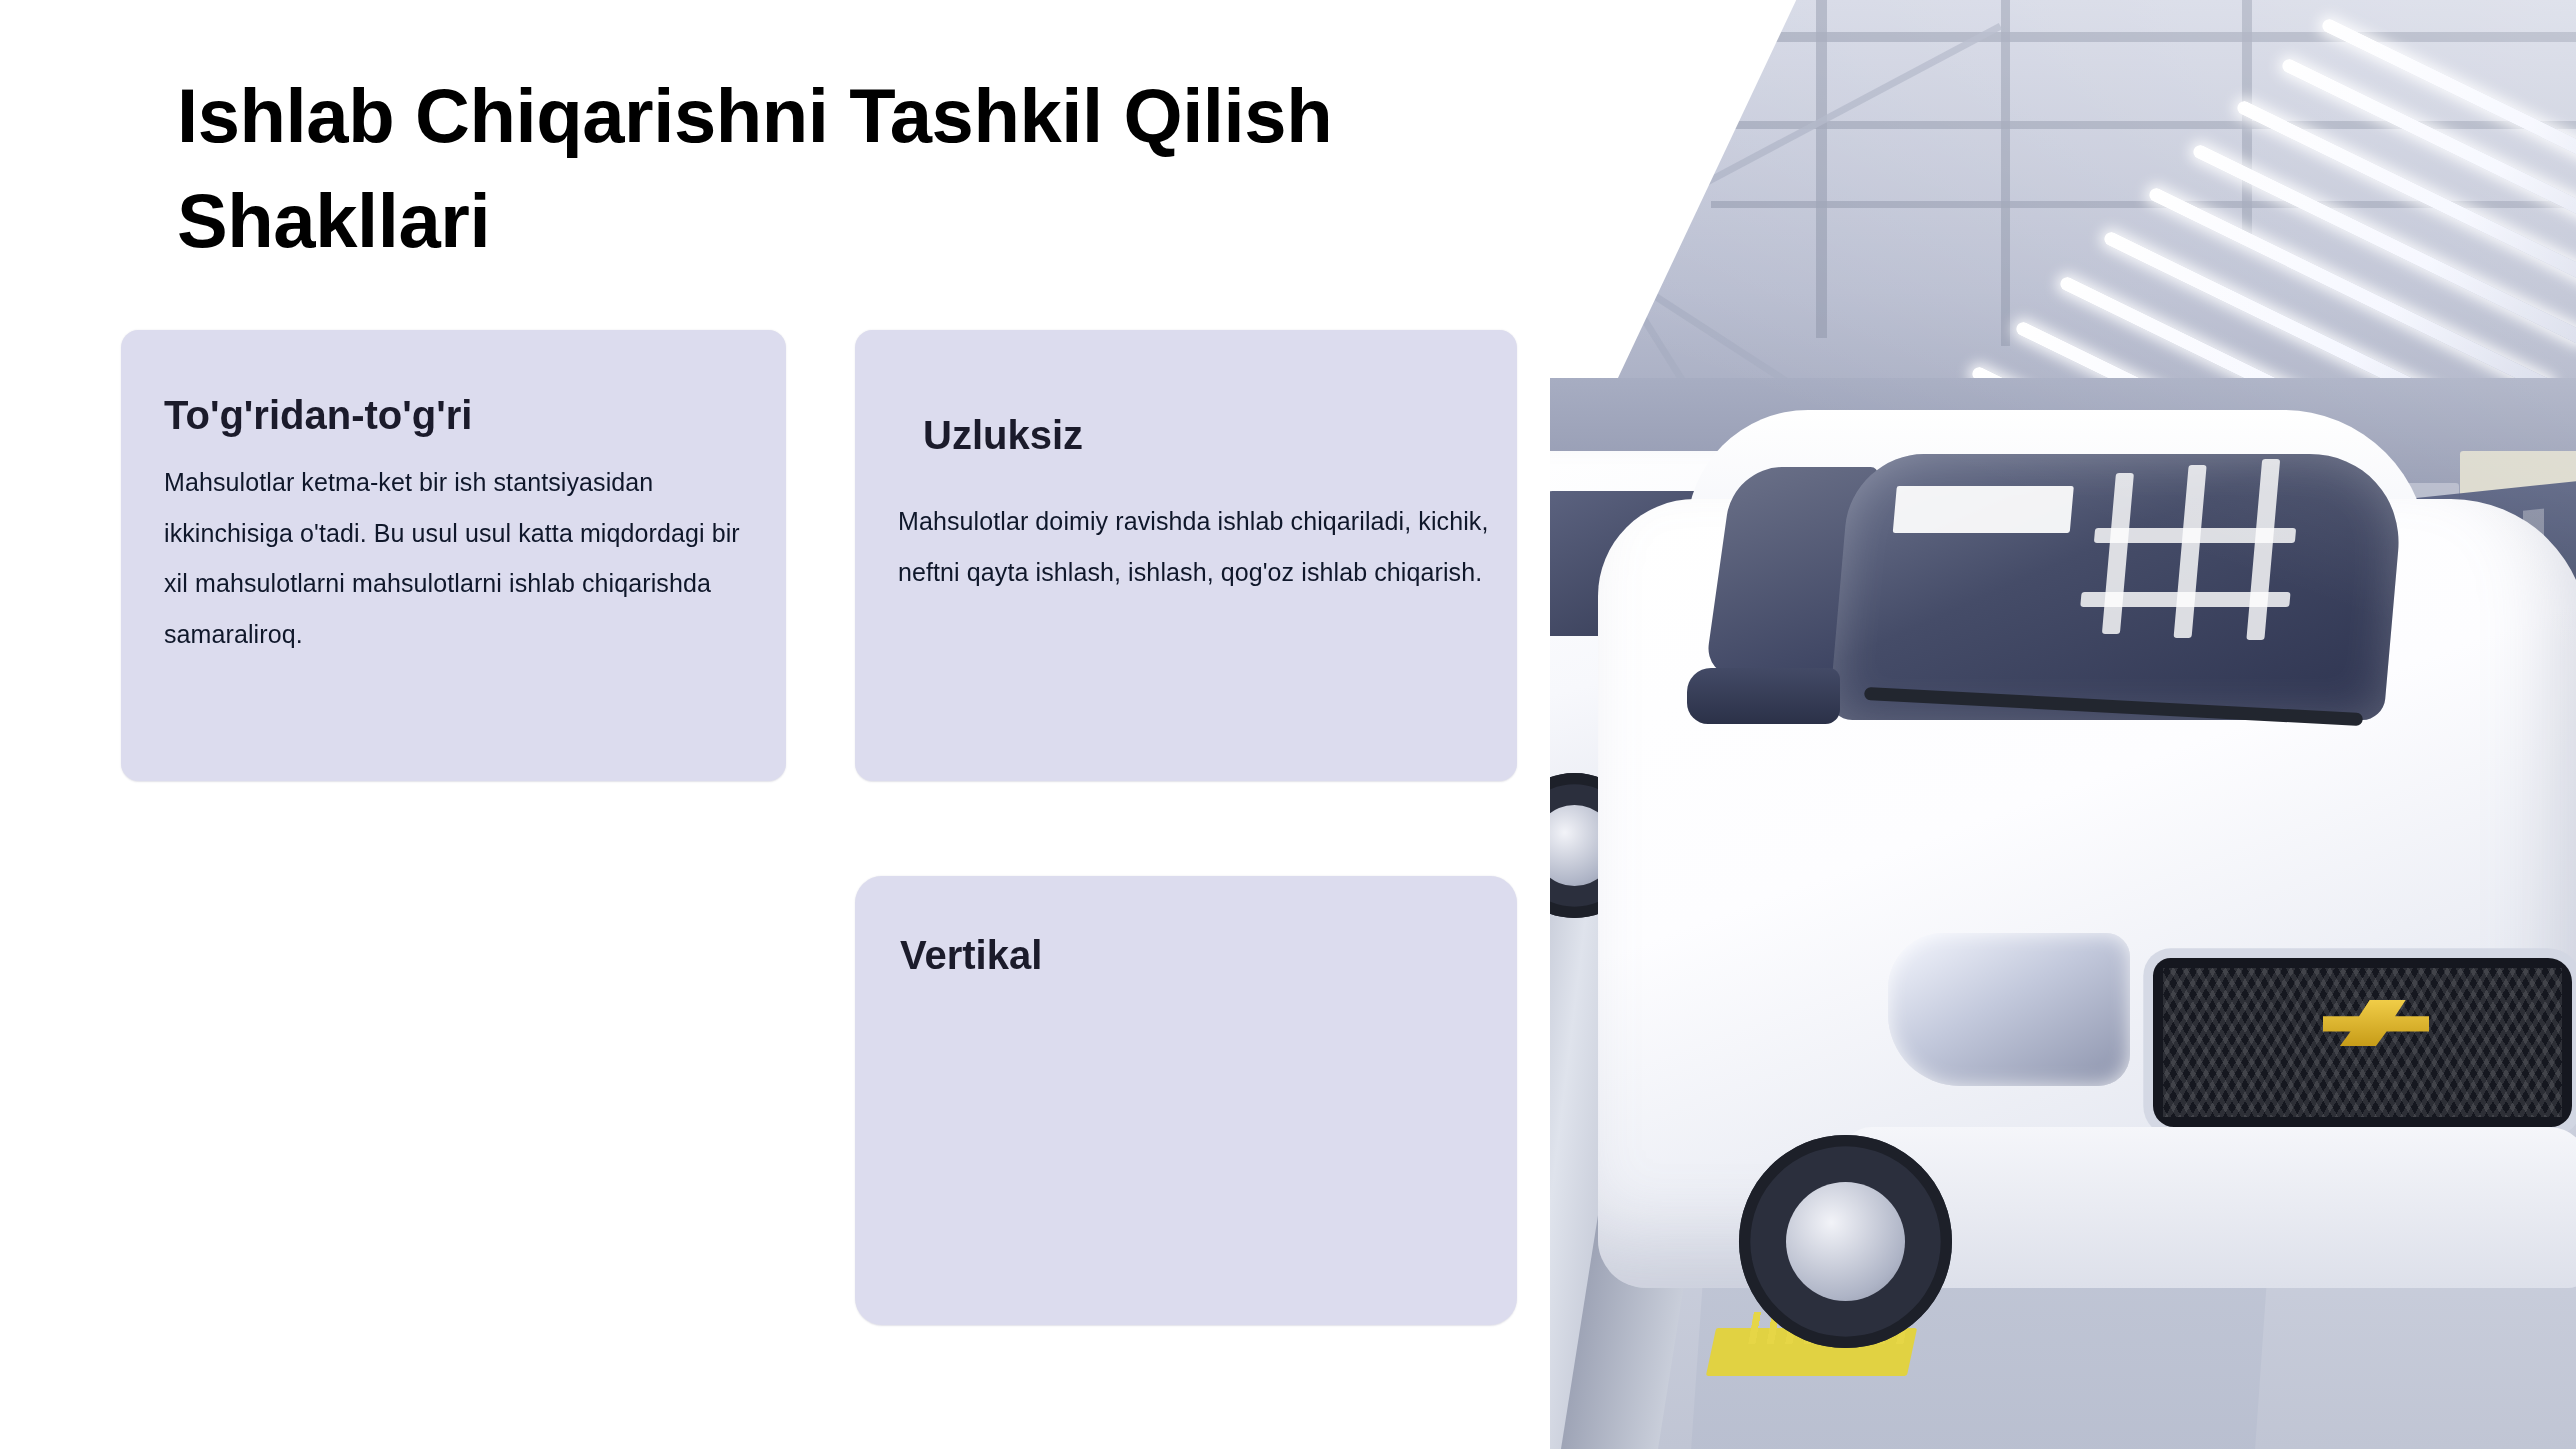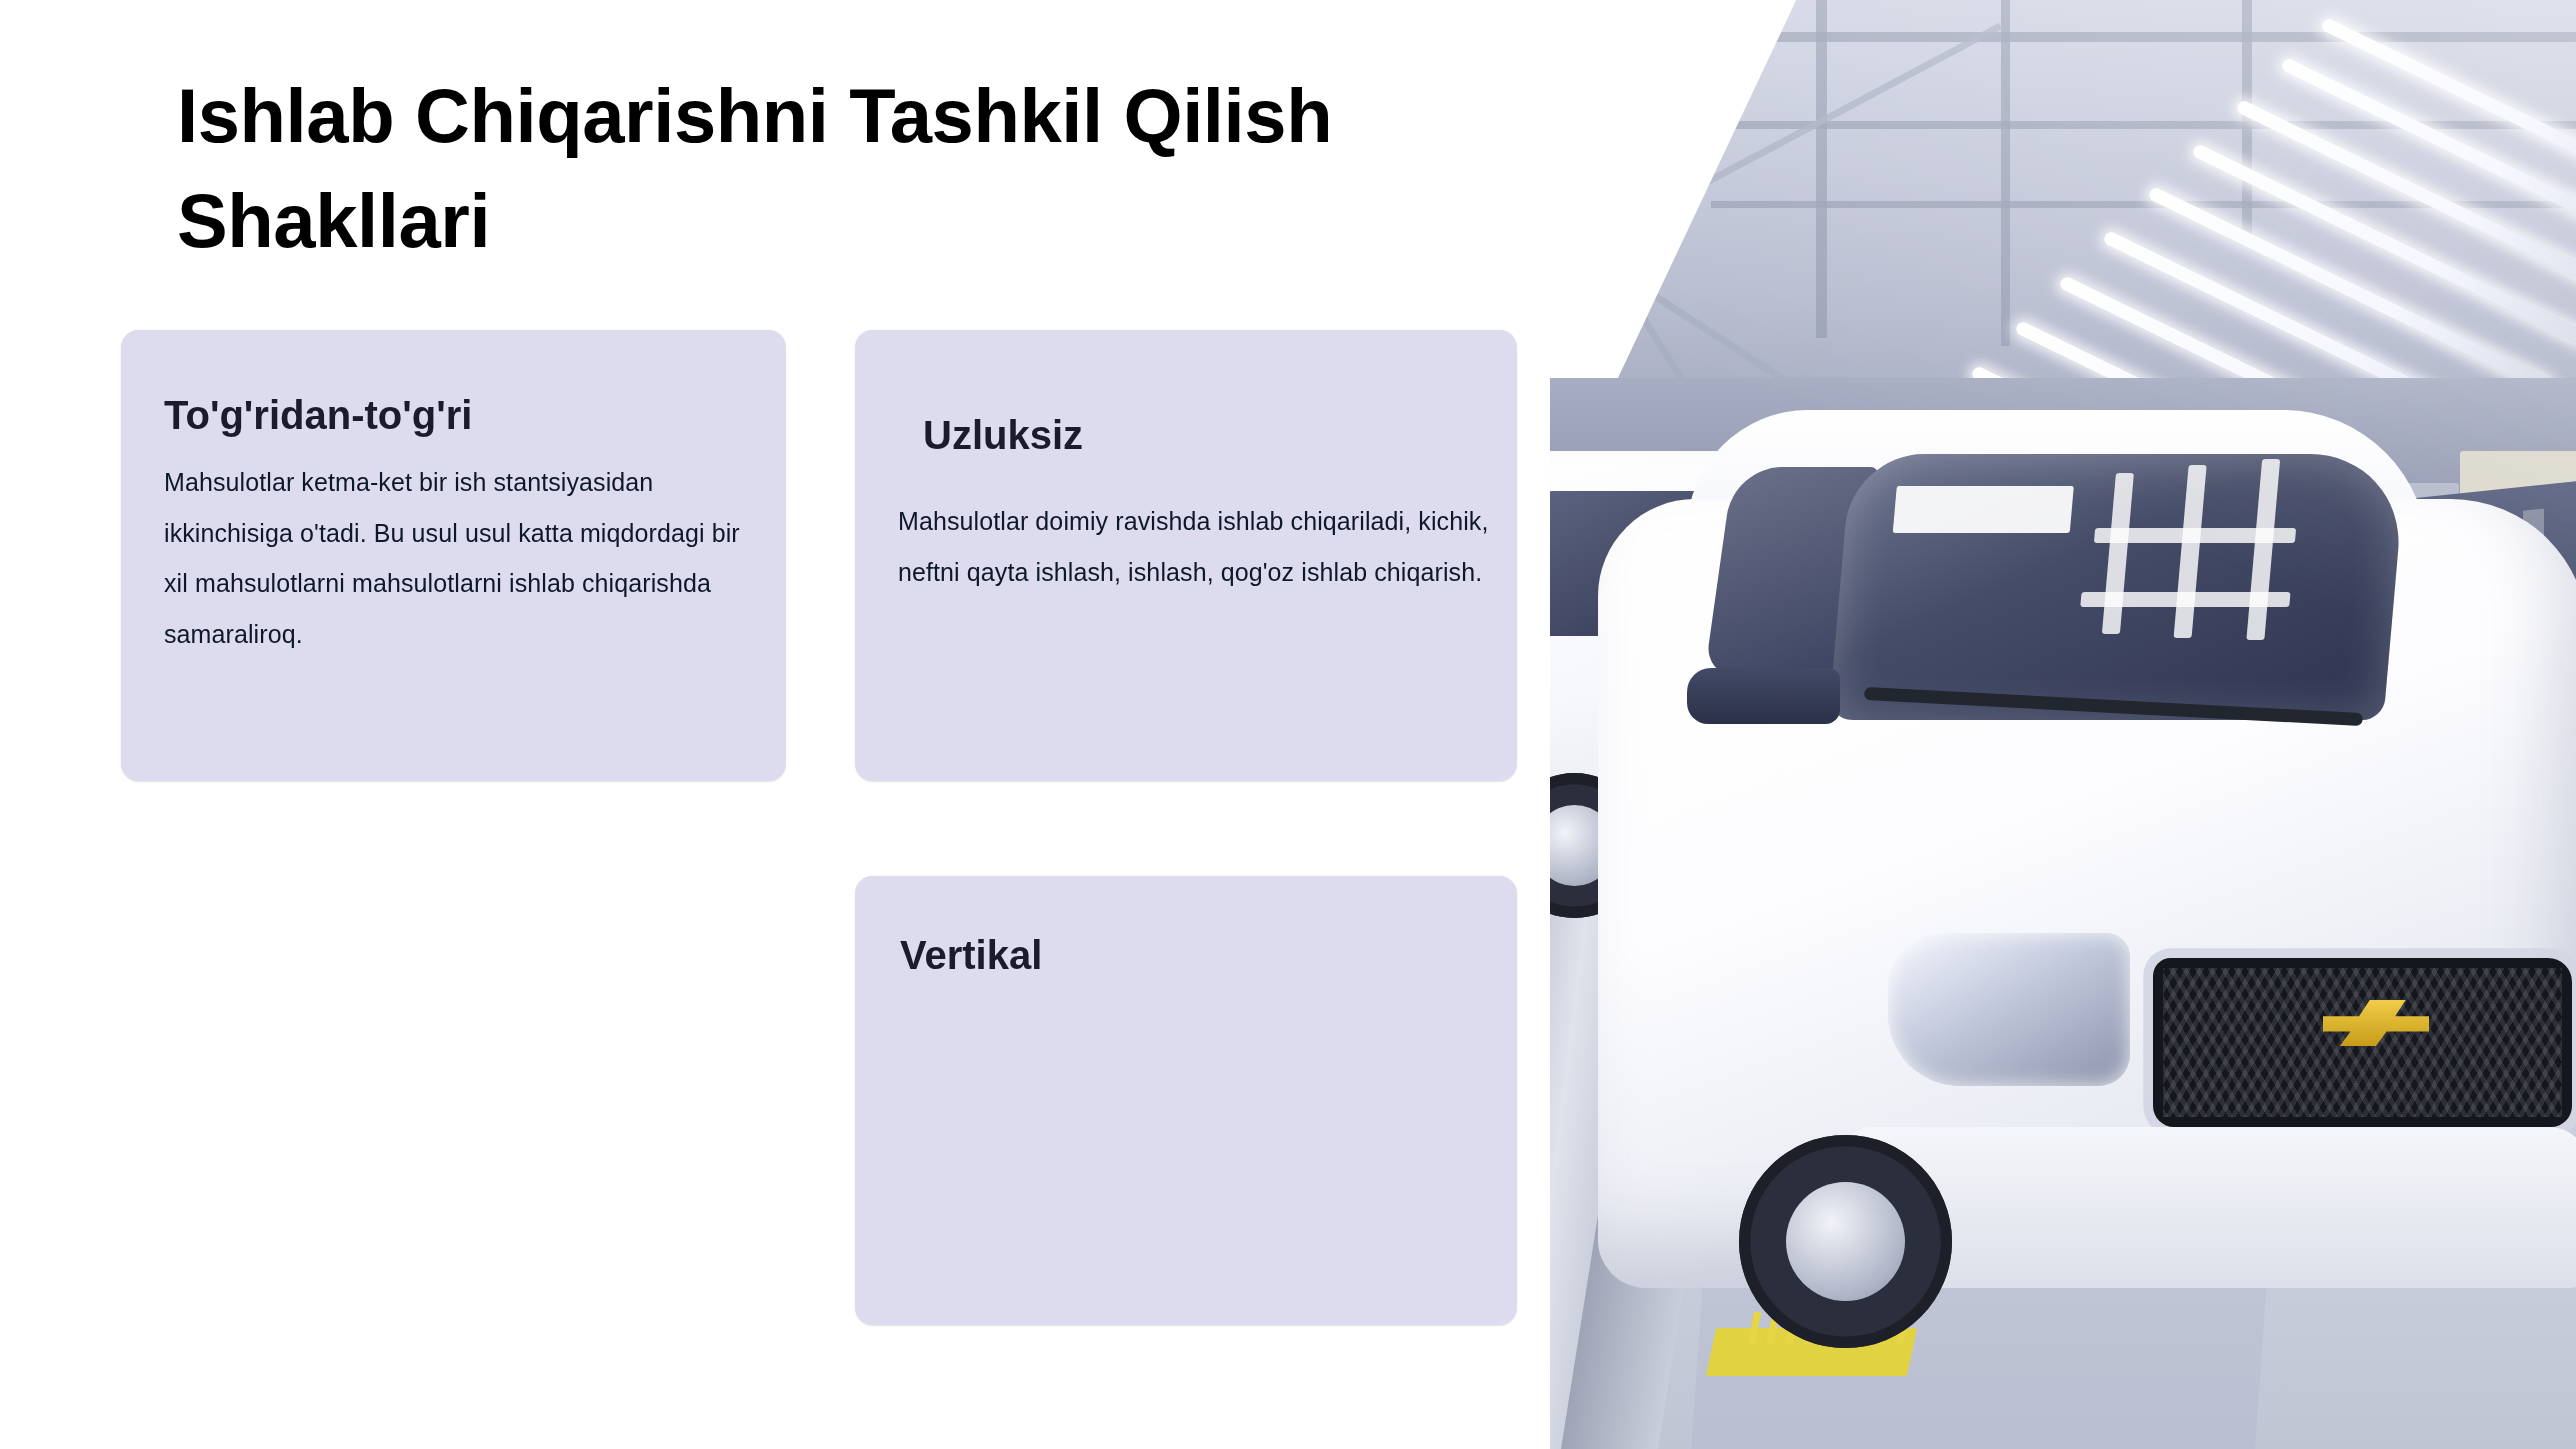--- a/index.html
+++ b/index.html
@@ -47,21 +47,21 @@
     position: absolute;
     background: #dcdcee;
     border-radius: 17.7px;
     box-sizing: border-box;
     box-shadow: 0 0.8px 1.6px rgba(90,90,130,0.18);
   }
 
   #card-togridan { left: 121px;  top: 330px;  width: 665px;  height: 451px; }
   #card-uzluksiz { left: 855px; top: 330px;  width: 662px;  height: 451px; }
   #card-gorizontal { left: 121px;  top: 876px; width: 665px; height: 449px; }
-  #card-vertikal { left: 855px; top: 876px; width: 662px; height: 449px; }
+  #card-vertikal { left: 855px; top: 876px; width: 662px; height: 449px; border-radius: 27px; }
 
   .card-heading {
     position: absolute;
     font-size: 40px;
     font-weight: bold;
     color: #1b1b2b;
     line-height: 1.2;
     white-space: nowrap;
   }
   .card-body {

